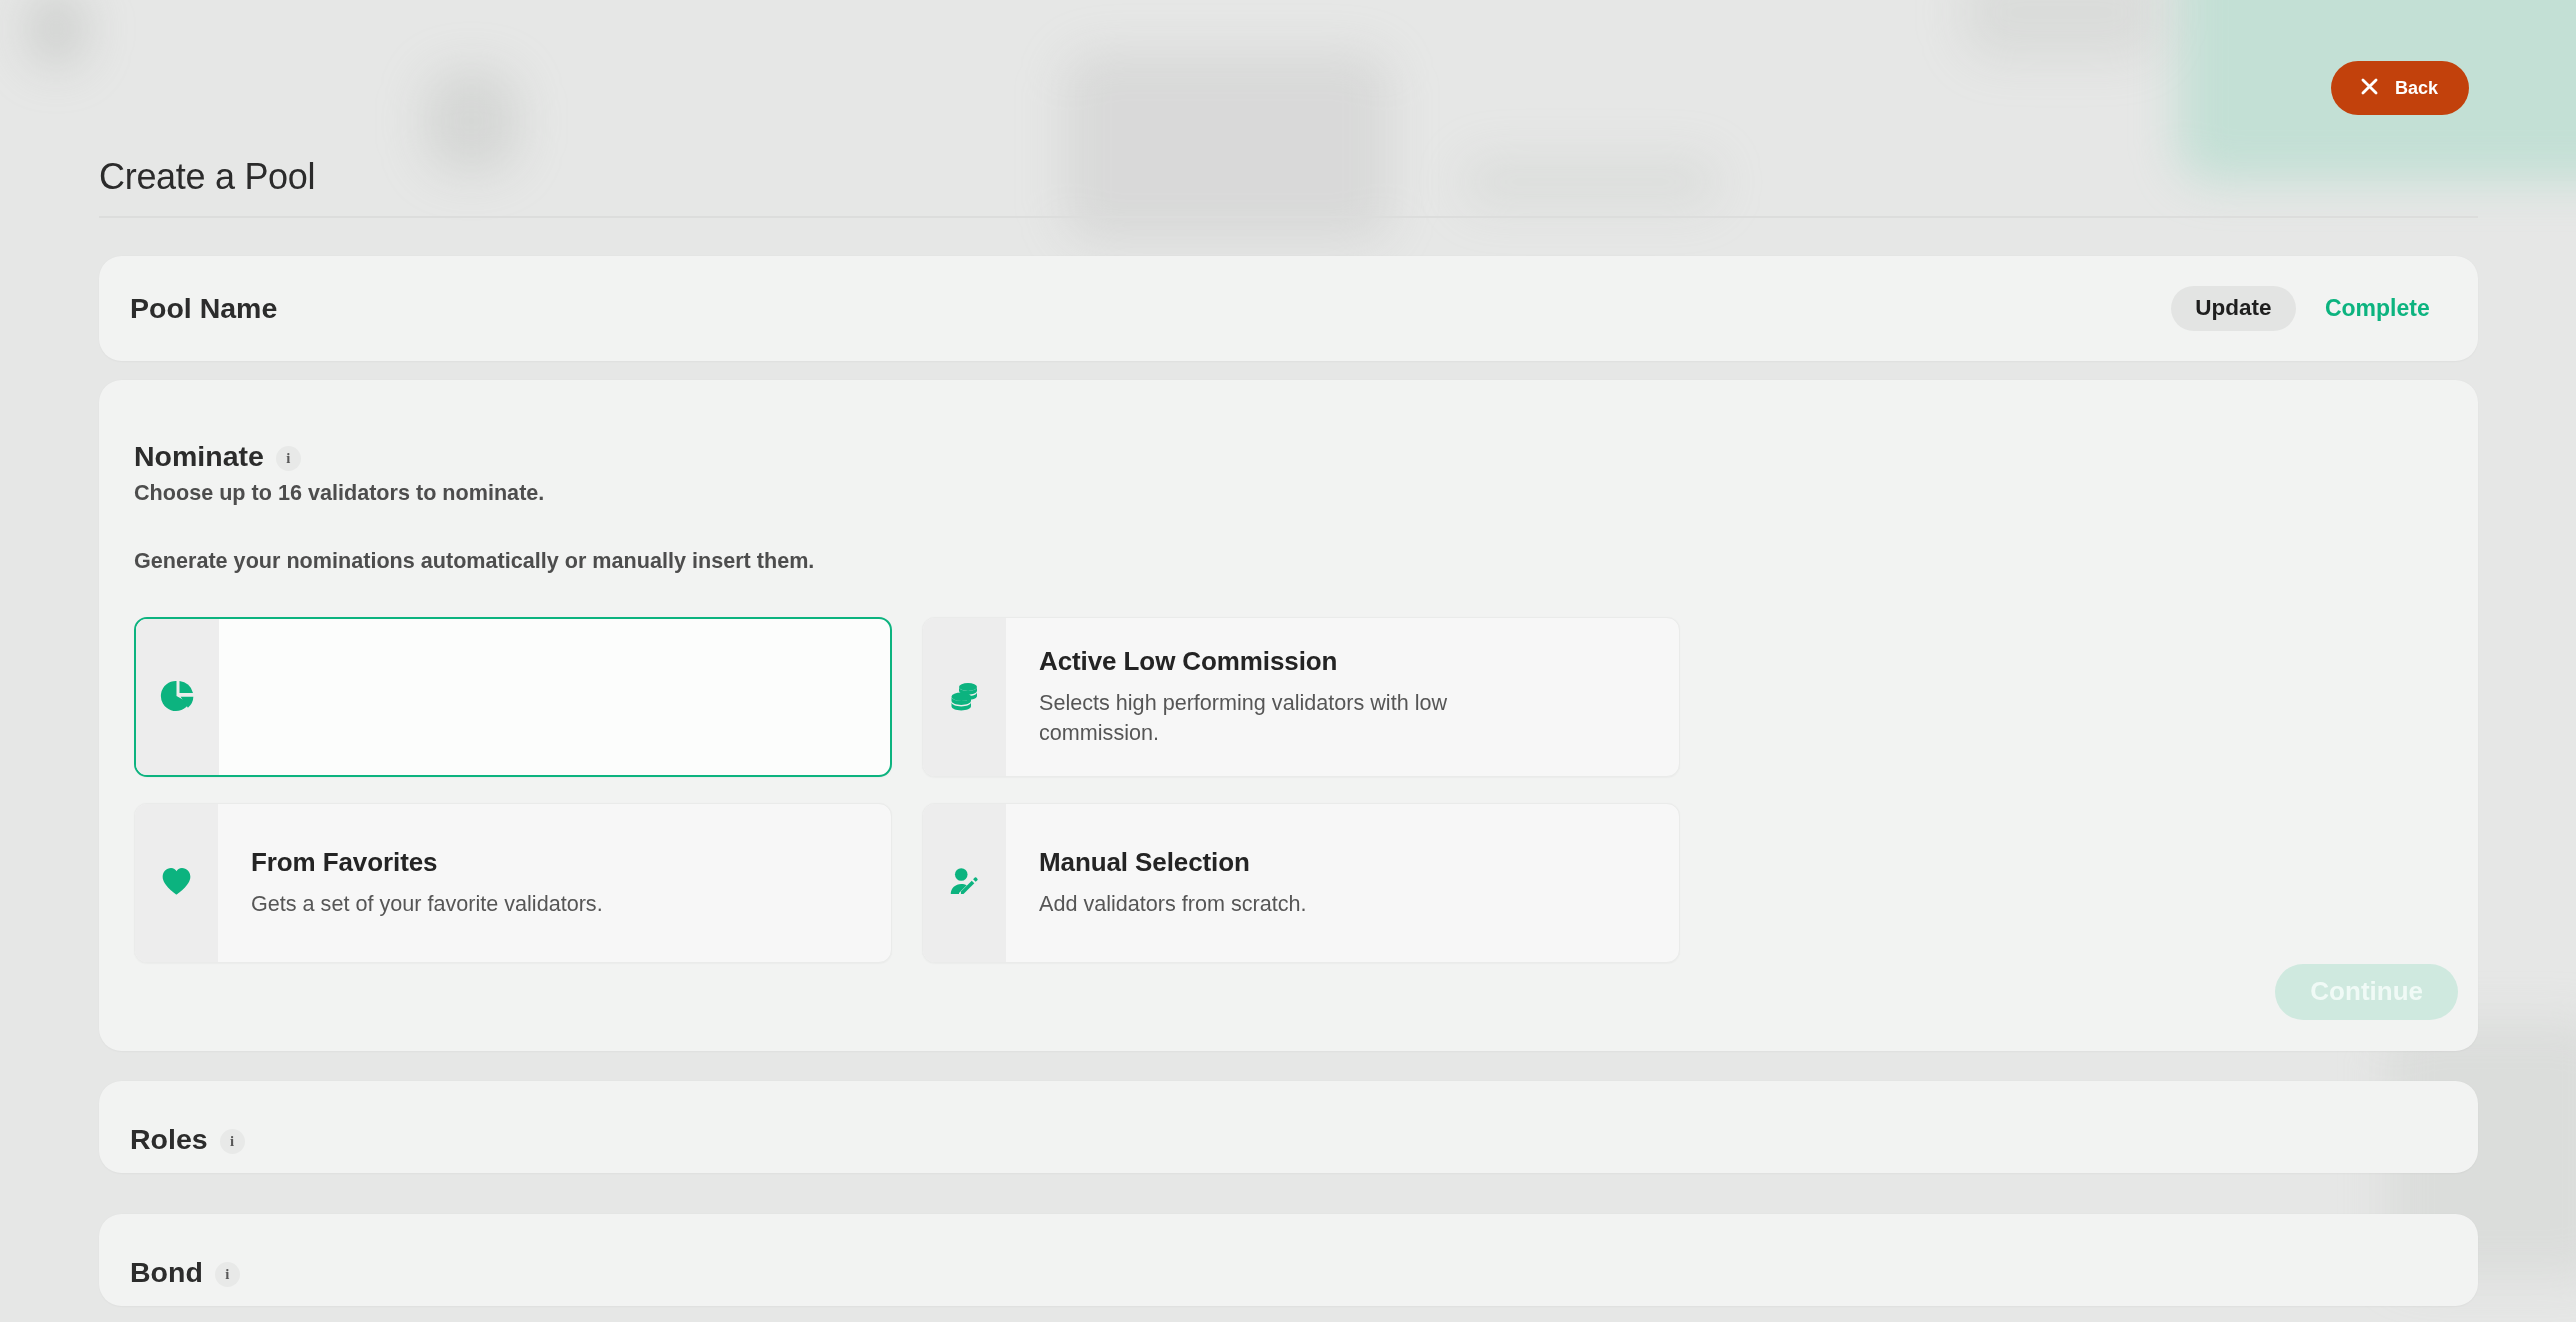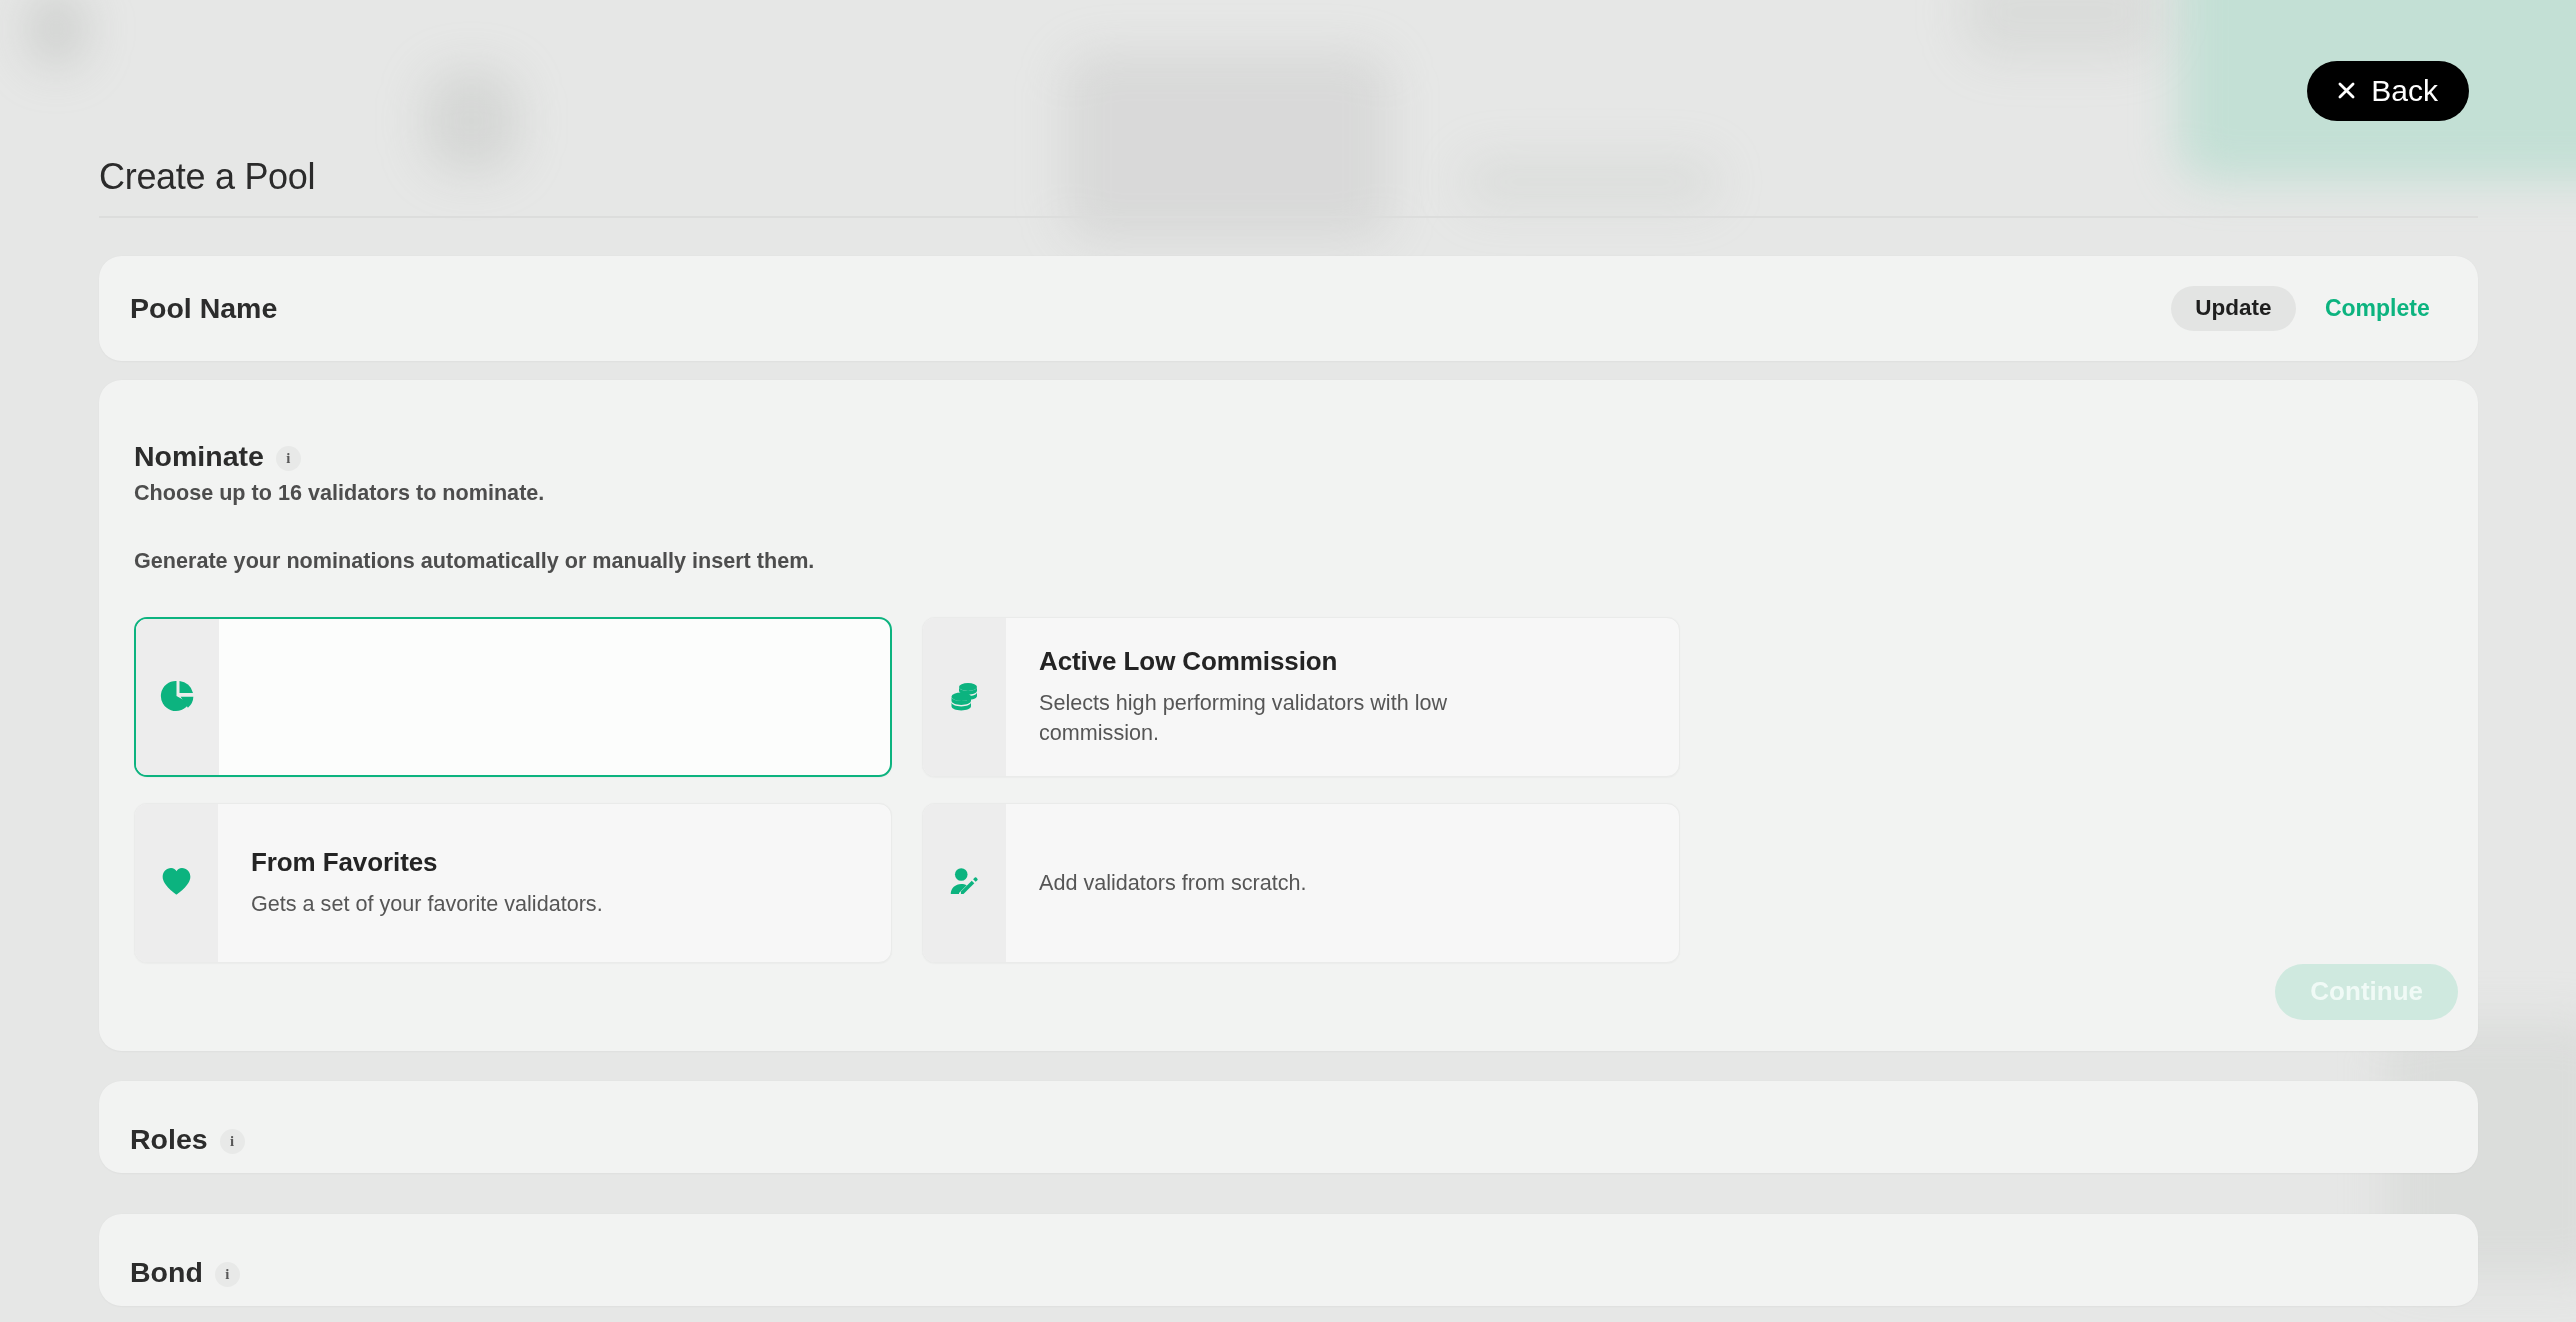--- a/index.html
+++ b/index.html
@@ -51,27 +51,27 @@
     position: absolute;
     top: 61px;
     right: 107px;
     display: flex;
     justify-content: flex-end;
   }
   .back-btn {
     display: inline-flex;
     align-items: center;
     gap: 14.7px;
-    background: #000000;
+    background: #c2410c;
     color: #ffffff;
     border: none;
     border-radius: 864px;
     padding: 14.7px 31px 15.6px 28.5px;
-    font-size: 30px;
-    font-weight: normal;
+    font-size: 18px;
+    font-weight: bold;
     font-family: "Liberation Sans", sans-serif;
     cursor: pointer;
     line-height: 1;
   }
   .x-icon { display: block; }
 
   
   .page-title {
     position: absolute;
     left: 99px;
@@ -360,20 +360,21 @@
               <g fill="#0cb37f">
                 <circle cx="19" cy="14" r="8.4"></circle>
                 <path d="M5 40 c0-7.8 6.3-13.5 14-13.5 c2.7 0 5.2 0.7 7.3 1.9 L16 38.8 V40 Z"></path>
                 <path d="M22 40 h-3.4 v-3.4 L33 22.2 l3.4 3.4 Z"></path>
                 <path d="M38.2 23.8 l-3.4-3.4 2.3-2.3 a1.4 1.4 0 0 1 2 0 l1.4 1.4 a1.4 1.4 0 0 1 0 2 Z"></path>
               </g>
             </svg>
           </span>
         </div>
         <div class="opt-body">
+          <div class="opt-title">Manual Selection</div>
           <div class="opt-desc">Add validators from scratch.</div>
         </div>
       </div>
 
     </div>
 
     <div class="continue-wrap">
       <button class="continue-btn" disabled="">Continue</button>
     </div>
 

